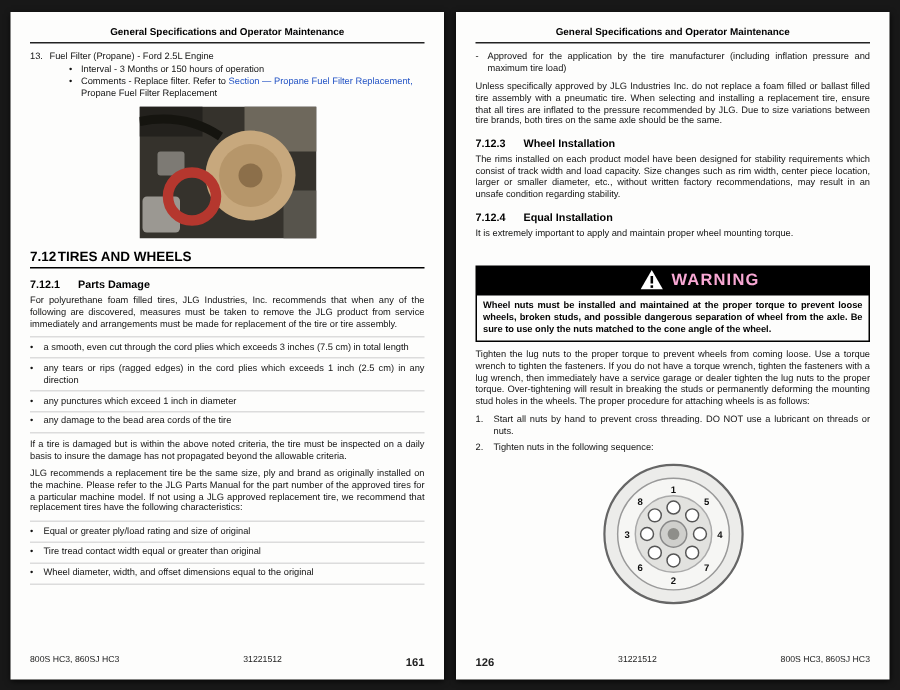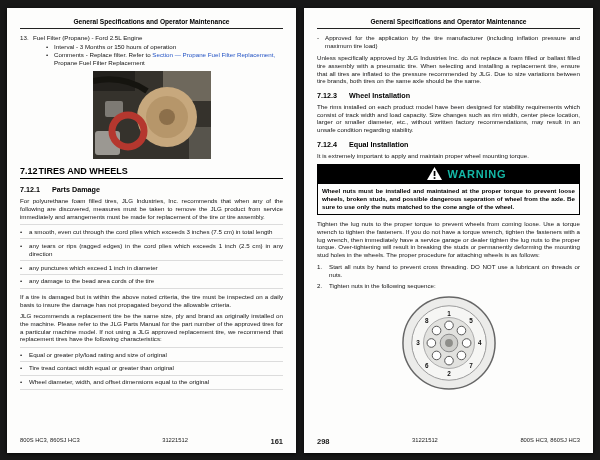--- a/index.html
+++ b/index.html
@@ -45,21 +45,21 @@
   .b-row {
     display:flex; gap:4px; font-size:6.2px; line-height:1.28; color:#141414;
     padding:2.5px 0; border-bottom:1px solid #dcdcdc; text-align:justify;
   }
   .b-row .m { flex:none; width:5px; }
 
   .step { display:flex; gap:4px; font-size:6.2px; line-height:1.28; color:#141414; margin-bottom:4px; }
   .step .n { flex:none; width:8px; }
 
   .warn-banner {
-    background:#000; color:#14b8a6; height:19px; margin-top:5px;
+    background:#000; color:#f9a8d4; height:19px; margin-top:18px;
     display:flex; align-items:center; justify-content:center; gap:6px;padding-left:36px;
   }
   .warn-banner .w-label { font-size:11px; font-weight:bold; letter-spacing:.8px; }
   .warn-box {
     border:1px solid #000; padding:3px 4px; font-size:6.2px; font-weight:bold;
     line-height:1.28; color:#000; text-align:justify; margin-bottom:5px;
   }
 
   .wheel-fig { display:flex; justify-content:center; margin-top:3px; }
 
@@ -234,17 +234,17 @@
         <text x="72.6" y="75.5">7</text>
         <text x="50" y="84">2</text>
         <text x="27.4" y="75.5">6</text>
         <text x="18.5" y="52.5">3</text>
         <text x="27.4" y="30">8</text>
       </g>
     </svg>
   </div>
 
   <div class="foot">
-    <span class="pg">298</span>
+    <span class="pg">126</span>
     <span class="c">31221512</span>
     <span>800S HC3, 860SJ HC3</span>
   </div>
 </div>
 
 </body></html>

